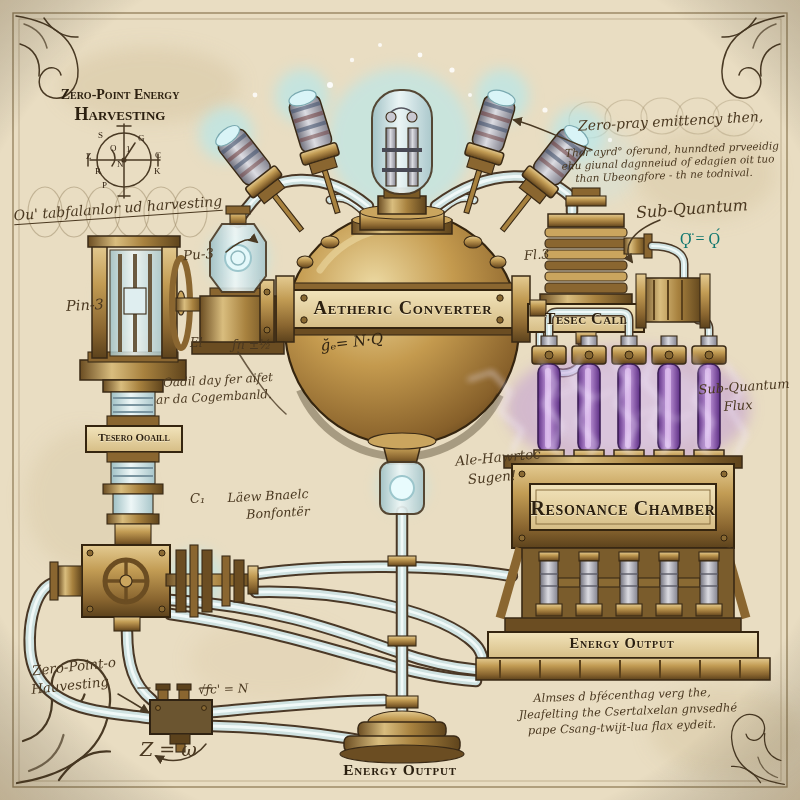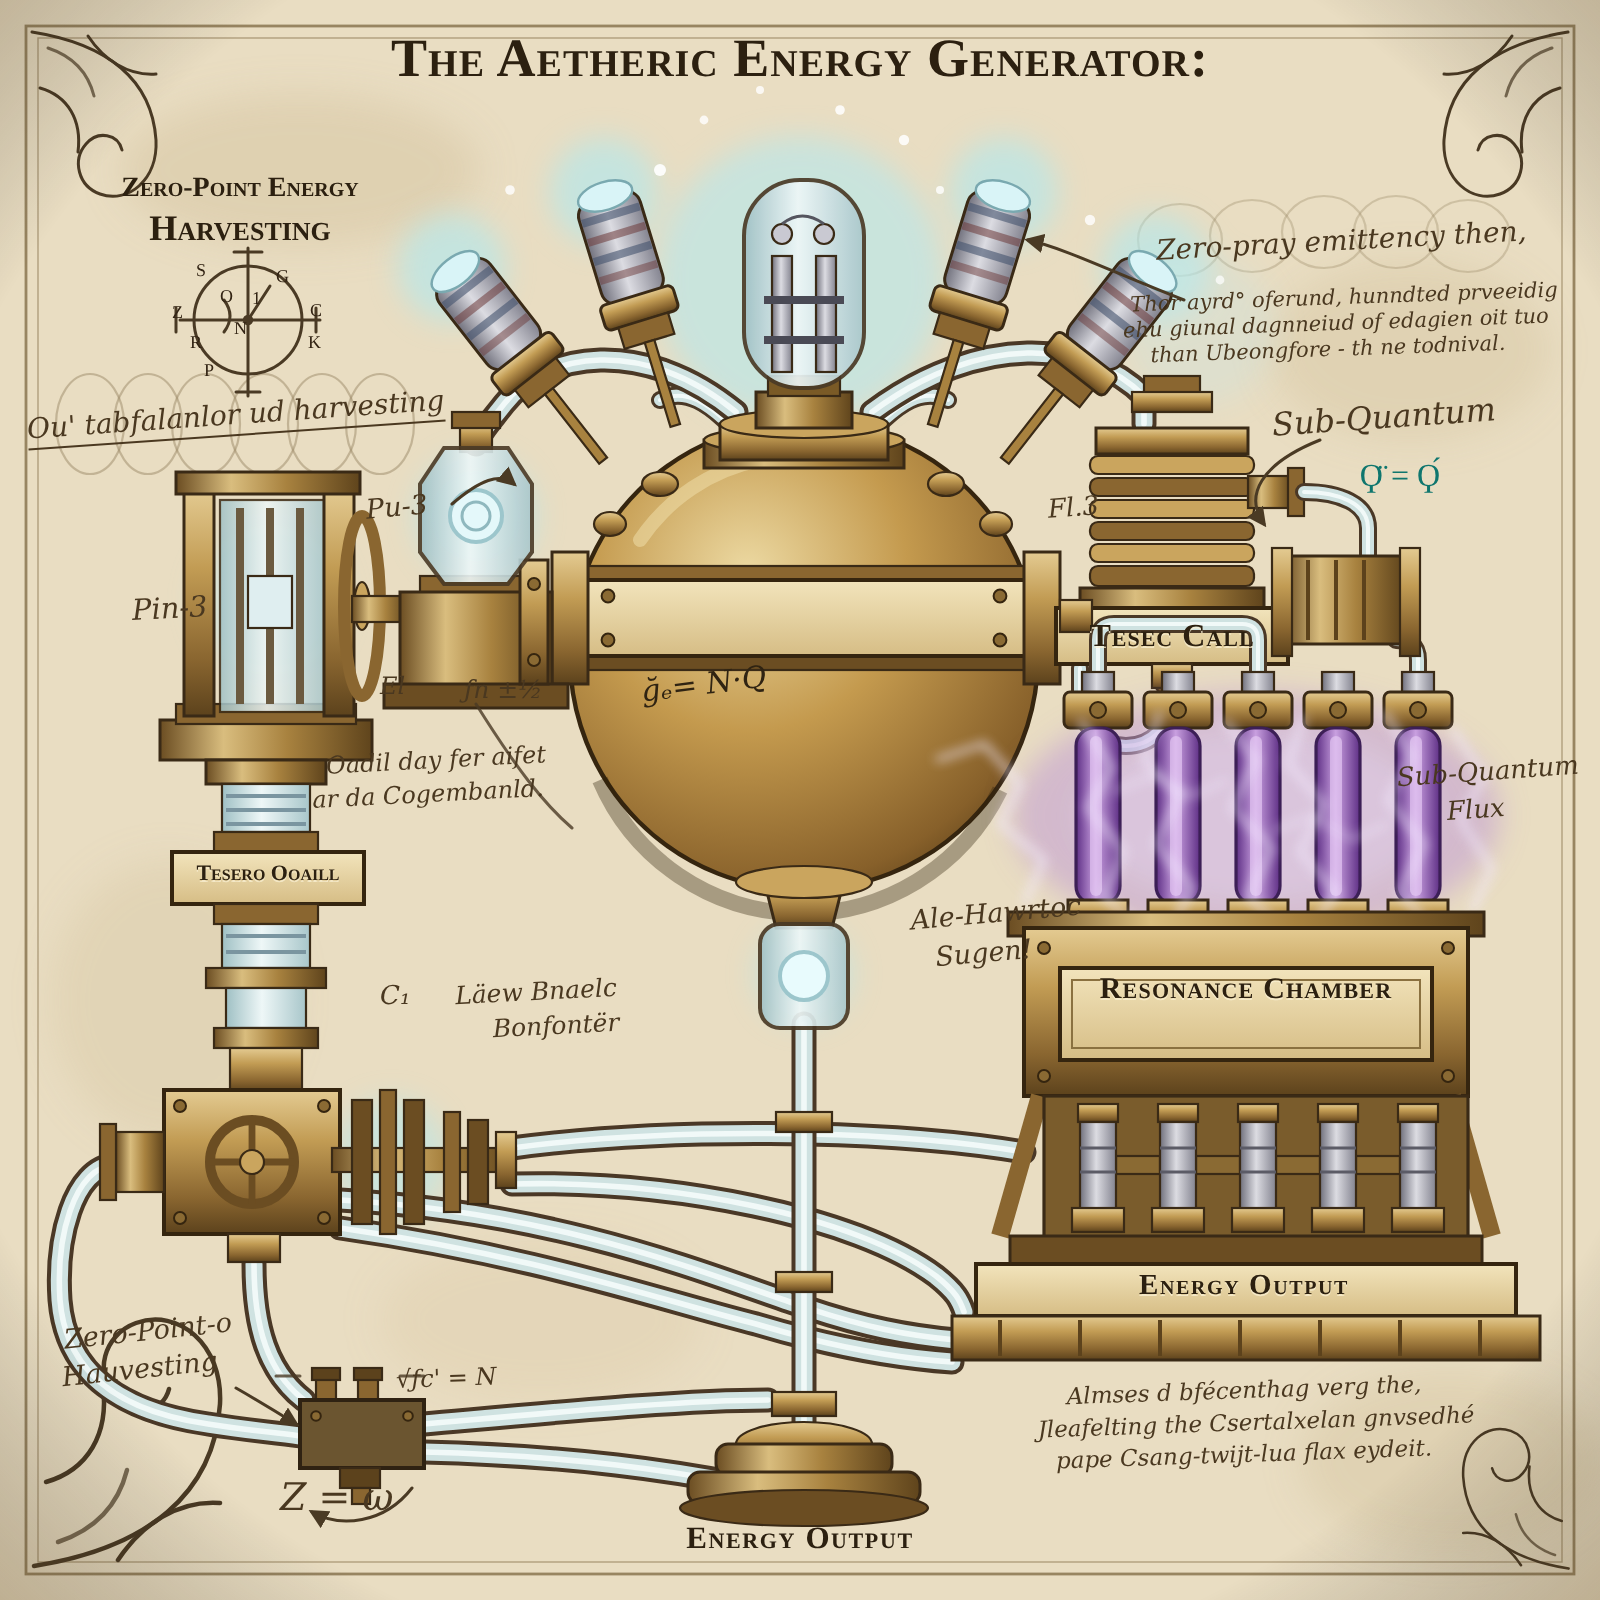--- a/index.html
+++ b/index.html
@@ -538,21 +538,20 @@
     <path d="M226,252 C240,240 250,236 257,242" class="ink" marker-end="url(#arr)"></path>
     <path d="M238,352 C258,384 272,402 286,414" class="ink" opacity=".8"></path>
     <path d="M118,694 C132,702 140,707 148,712" class="ink" marker-end="url(#arr)"></path>
     <path d="M206,744 C192,762 170,764 156,756" class="ink" marker-end="url(#arr)"></path>
     <path d="M150,688 h-12 m62,0 h12" class="ink" opacity=".8"></path>
   </g>
 
   <rect x="0" y="0" width="800" height="800" fill="url(#gVig)"></rect>
 </svg>
 
-<div class="lbl caps" style="left:400px;top:15px;transform:translateX(-50%);font-size:27px;letter-spacing:.5px">The Aetheric Energy Generator:</div>
 
 <div class="lbl caps" style="left:120px;top:88px;transform:translateX(-50%);font-size:14px">Zero-Point Energy</div>
 <div class="lbl caps" style="left:120px;top:105px;transform:translateX(-50%);font-size:18px">Harvesting</div>
 
 <div style="position:absolute;left:0;top:0;font-size:9px;color:#4a3a24;font-family:'Liberation Serif',serif">
   <span class="lbl" style="left:98px;top:131px">S</span>
   <span class="lbl" style="left:138px;top:134px">G</span>
   <span class="lbl" style="left:86px;top:152px">Z</span>
   <span class="lbl" style="left:155px;top:151px">C</span>
   <span class="lbl" style="left:95px;top:167px">R</span>
@@ -566,20 +565,21 @@
 <div class="lbl script uline" style="left:118px;top:201px;transform:translateX(-50%) rotate(-4deg);font-size:14px">Ou' tabfalanlor ud harvesting</div>
 
 <div class="lbl script" style="left:578px;top:114px;transform:rotate(-3deg);font-size:14px">Zero-pray emittency then,</div>
 <div class="lbl script" style="left:672px;top:144px;transform:translateX(-50%) rotate(-2deg);font-size:10.5px">Thor ayrd° oferund, hunndted prveeidig</div>
 <div class="lbl script" style="left:668px;top:157px;transform:translateX(-50%) rotate(-2deg);font-size:10.5px">ehu giunal dagnneiud of edagien oit tuo</div>
 <div class="lbl script" style="left:664px;top:170px;transform:translateX(-50%) rotate(-2deg);font-size:10.5px">than Ubeongfore - th ne todnival.</div>
 
 <div class="lbl script" style="left:692px;top:201px;transform:translateX(-50%) rotate(-4deg);font-size:16px">Sub-Quantum</div>
 <div class="lbl" style="left:700px;top:231px;transform:translateX(-50%);font-size:16px;color:#0f766e">Ϙ̈ = Ϙ́</div>
 
+<div class="lbl caps engr" style="left:403px;top:299px;transform:translateX(-50%);font-size:18.5px;letter-spacing:.8px">Aetheric Converter</div>
 <div class="lbl script" style="left:352px;top:335px;transform:translateX(-50%) rotate(-7deg);font-size:15px;color:#2f2312">ğₑ= N·Q</div>
 
 <div class="lbl script" style="left:524px;top:248px;transform:rotate(-4deg);font-size:13px">Fl.3</div>
 <div class="lbl caps engr" style="left:586px;top:311px;transform:translateX(-50%);font-size:16px;letter-spacing:.5px">Tesec Call</div>
 
 <div class="lbl script" style="left:183px;top:247px;transform:rotate(-5deg);font-size:13.5px">Pu-3</div>
 <div class="lbl script" style="left:66px;top:298px;transform:rotate(-3deg);font-size:14.5px">Pin-3</div>
 <div class="lbl script" style="left:190px;top:337px;font-size:12px">El</div>
 <div class="lbl script" style="left:232px;top:338px;font-size:12.5px">ƒn ±½</div>
 
@@ -590,21 +590,21 @@
 <div class="lbl script" style="left:190px;top:492px;font-size:13px">C₁</div>
 <div class="lbl script" style="left:268px;top:489px;transform:translateX(-50%) rotate(-3deg);font-size:12.5px">Läew Bnaelc</div>
 <div class="lbl script" style="left:278px;top:506px;transform:translateX(-50%) rotate(-3deg);font-size:12.5px">Bonfontër</div>
 
 <div class="lbl script" style="left:498px;top:450px;transform:translateX(-50%) rotate(-5deg);font-size:13.5px">Ale-Hawrtoc</div>
 <div class="lbl script" style="left:492px;top:470px;transform:translateX(-50%) rotate(-5deg);font-size:13.5px">Sugen!</div>
 
 <div class="lbl script" style="left:744px;top:380px;transform:translateX(-50%) rotate(-4deg);font-size:13px">Sub-Quantum</div>
 <div class="lbl script" style="left:738px;top:399px;transform:translateX(-50%) rotate(-4deg);font-size:13px">Flux</div>
 
-<div class="lbl caps engr" style="left:623px;top:488px;transform:translateX(-50%);font-size:15px;letter-spacing:.6px">Resonance Chamber</div>
+<div class="lbl caps engr" style="left:623px;top:498px;transform:translateX(-50%);font-size:20px;letter-spacing:.6px">Resonance Chamber</div>
 <div class="lbl caps engr" style="left:622px;top:636px;transform:translateX(-50%);font-size:14.5px;letter-spacing:.8px">Energy Output</div>
 <div class="lbl caps" style="left:400px;top:762px;transform:translateX(-50%);font-size:15.5px;letter-spacing:.8px">Energy Output</div>
 
 <div class="lbl script" style="left:74px;top:659px;transform:translateX(-50%) rotate(-6deg);font-size:13.5px">Zero-Point-o</div>
 <div class="lbl script" style="left:70px;top:678px;transform:translateX(-50%) rotate(-6deg);font-size:13.5px">Hauvesting</div>
 <div class="lbl script" style="left:198px;top:683px;transform:rotate(-2deg);font-size:12px">√ƒc' = N</div>
 <div class="lbl script" style="left:140px;top:740px;font-size:19px">Z = ω</div>
 
 <div class="lbl script" style="left:622px;top:689px;transform:translateX(-50%) rotate(-2deg);font-size:11.5px">Almses d bfécenthag verg the,</div>
 <div class="lbl script" style="left:628px;top:705px;transform:translateX(-50%) rotate(-2deg);font-size:11.5px">Jleafelting the Csertalxelan gnvsedhé</div>

